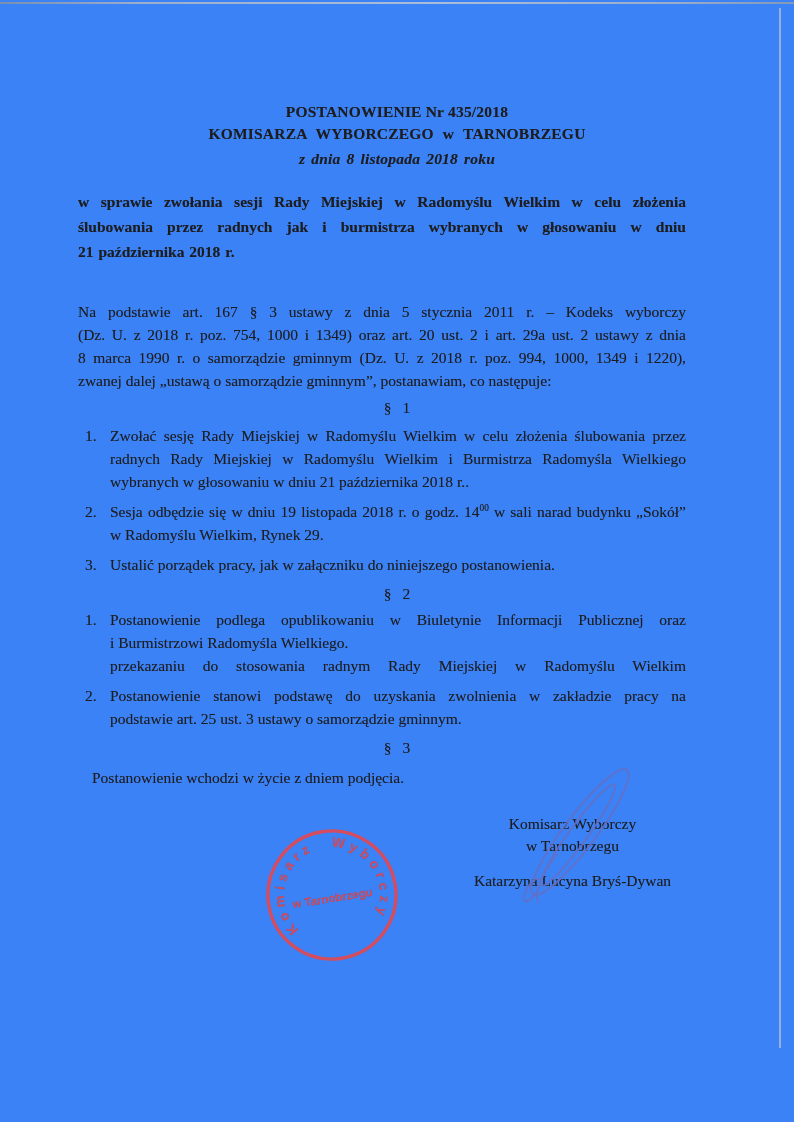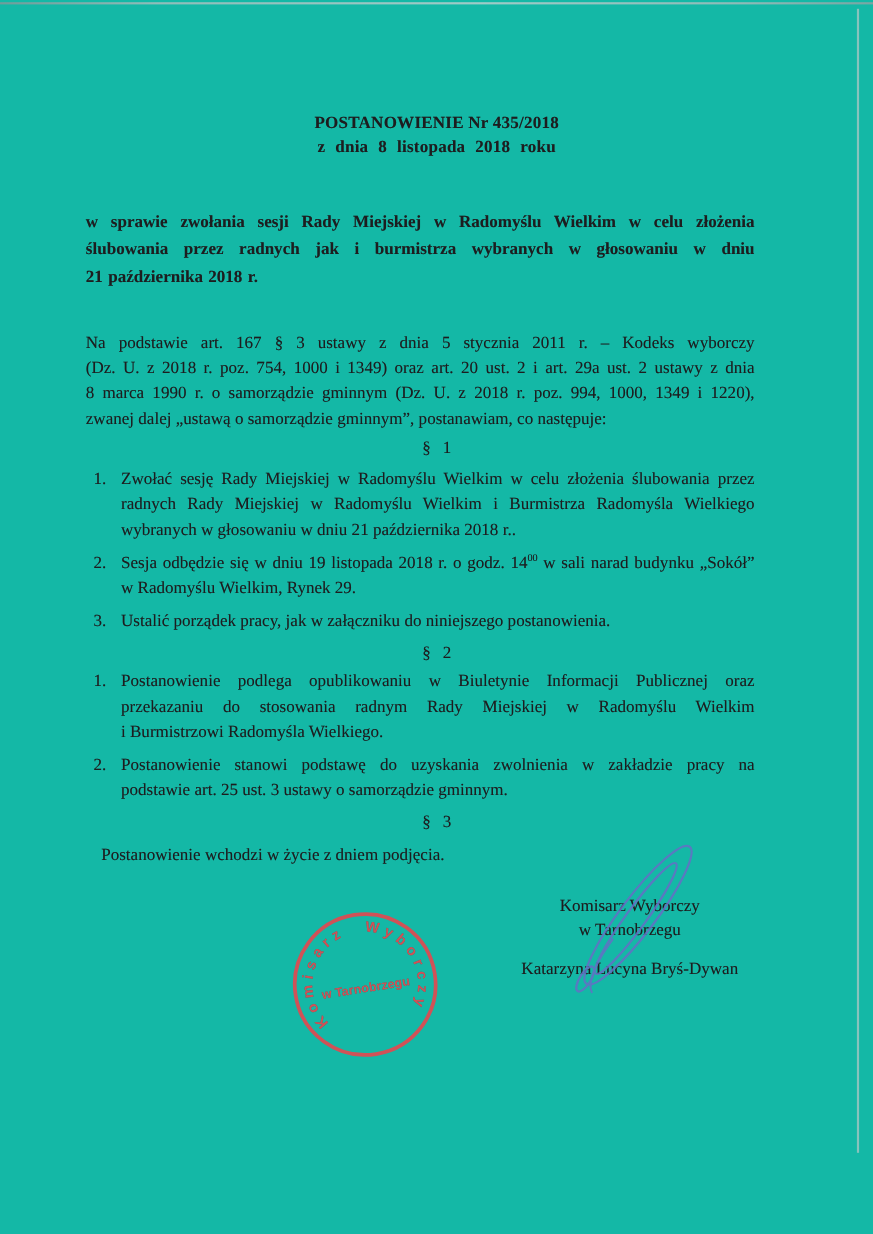--- a/index.html
+++ b/index.html
@@ -4,21 +4,21 @@
 <style>
   html,body{margin:0;padding:0;}
   body{
     width:794px;height:1122px;
     background:#ffffff;
     font-family:"Liberation Serif","DejaVu Serif",serif;
     color:#1d1d1f;
     -webkit-font-smoothing:antialiased;
   }
   .page{
-    position:relative;width:794px;height:1122px;background:#14b8a6;overflow:hidden;
+    position:relative;width:794px;height:1122px;background:#3b82f6;overflow:hidden;
   }
   
   .scan-top{
     position:absolute;top:2px;left:0;width:794px;height:2px;
     background:linear-gradient(90deg,#8e9496,#b9bfc0 18%,#cdd1d2 55%,#b6bcbd 85%,#9aa0a2);
     opacity:.75;
   }
   .scan-right{
     position:absolute;top:8px;left:779px;width:2px;height:1040px;
     background:#c6caca;opacity:.65;
@@ -74,20 +74,21 @@
 </head>
 <body>
 
 <div class="page ink">
 
   <div class="scan-top"></div>
   <div class="scan-right"></div>
 
   <div class="title">
       <div class="line jline">POSTANOWIENIE Nr 435/2018</div>
+      <div class="line jline">KOMISARZA WYBORCZEGO w TARNOBRZEGU</div>
       <div class="line">z dnia 8 listopada 2018 roku</div>
     </div>
 
   <div class="subject">
       <div class="line jline">w sprawie zwołania sesji Rady Miejskiej w Radomyślu Wielkim w celu złożenia</div>
       <div class="line jline">ślubowania przez radnych jak i burmistrza wybranych w głosowaniu w dniu</div>
       <div class="line">21 października 2018 r.</div>
     </div>
 
   <div class="basis">
@@ -123,22 +124,22 @@
       </div>
     </div>
 
   <div class="mark mark2">§ 2</div>
 
   <div class="list list2">
       <div class="item">
         <span class="num">1.</span>
         <div class="item-body">
           <div class="line jline">Postanowienie podlega opublikowaniu w Biuletynie Informacji Publicznej oraz</div>
+          <div class="line">i Burmistrzowi Radomyśla Wielkiego.</div>
           <div class="line jline">przekazaniu do stosowania radnym Rady Miejskiej w Radomyślu Wielkim</div>
-          <div class="line">i Burmistrzowi Radomyśla Wielkiego.</div>
         </div>
       </div>
       <div class="item">
         <span class="num">2.</span>
         <div class="item-body">
           <div class="line jline">Postanowienie stanowi podstawę do uzyskania zwolnienia w zakładzie pracy na</div>
           <div class="line">podstawie art. 25 ust. 3 ustawy o samorządzie gminnym.</div>
         </div>
       </div>
     </div>

